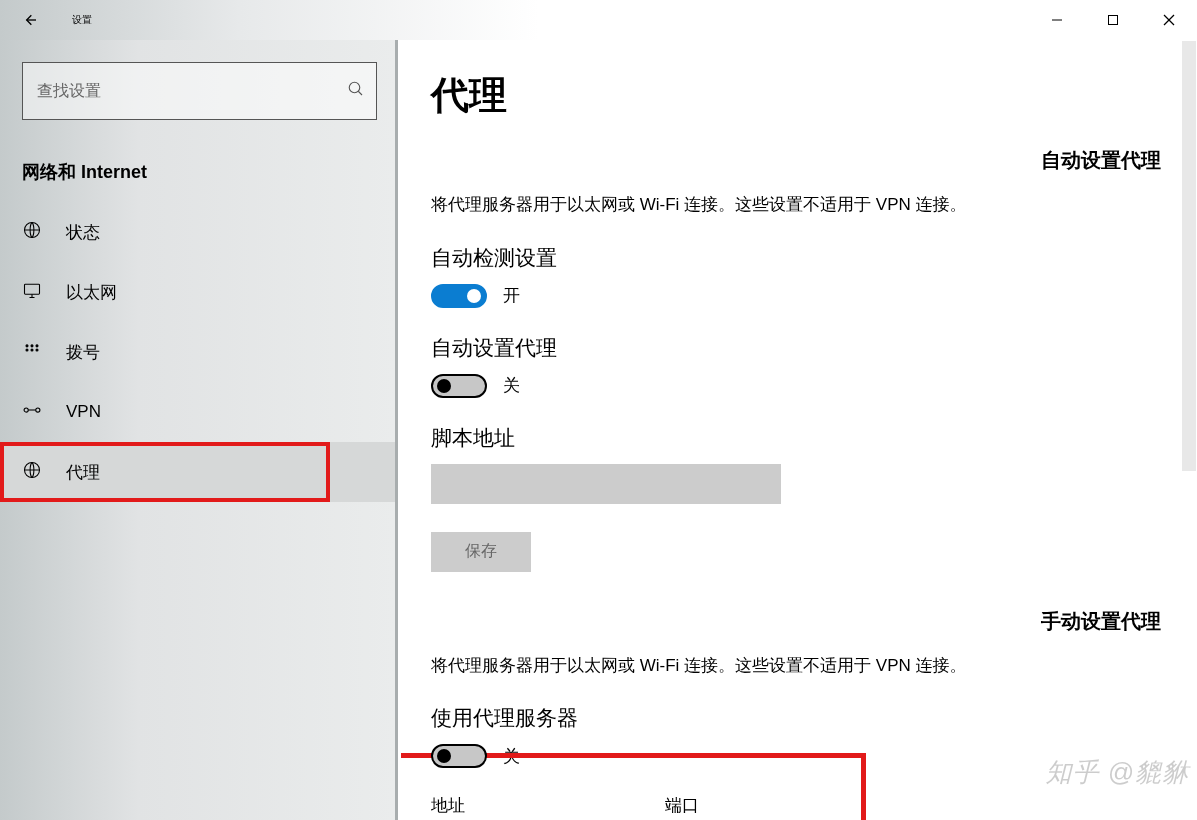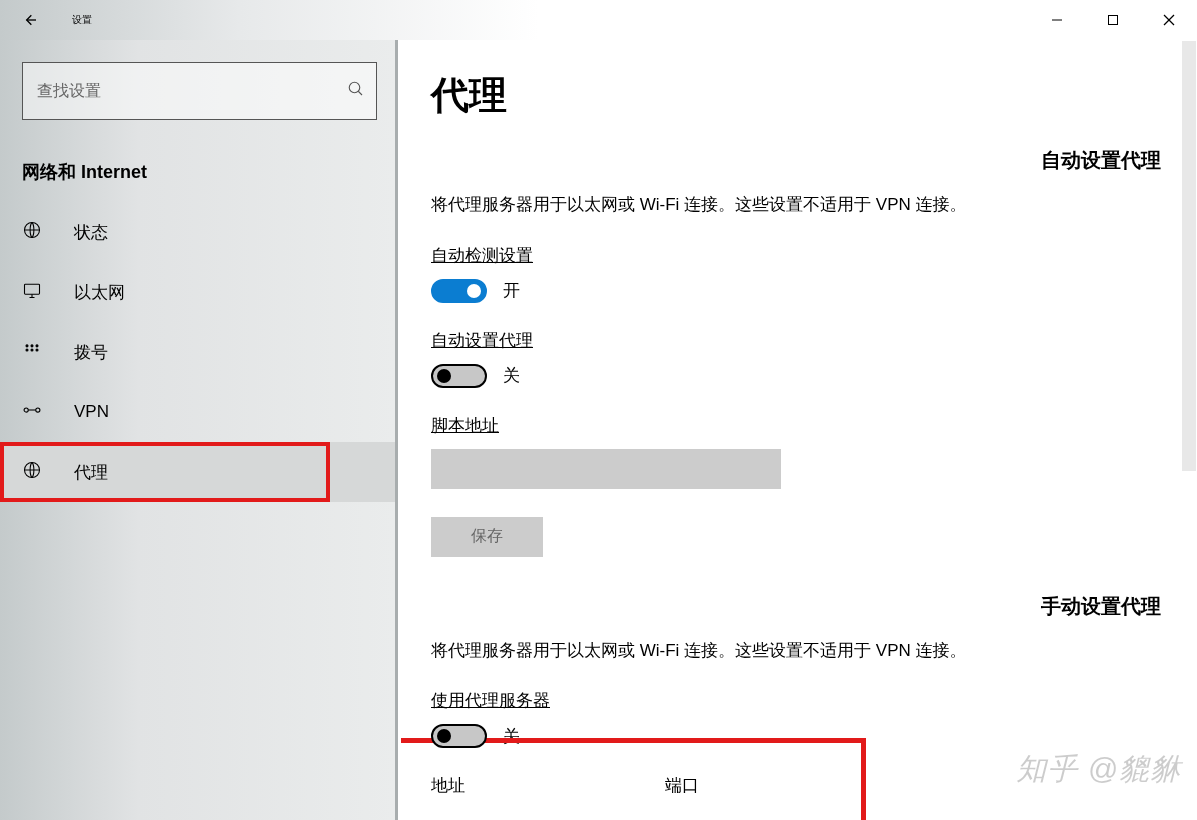--- a/index.html
+++ b/index.html
@@ -31,52 +31,52 @@
 
   .searchwrap { margin:22px 18px 0 22px; position:relative; }
   .searchbox { width:100%; height:58px; border:1px solid #555; background:#ffffff80;
     padding:0 40px 0 14px; font-size:16px; outline:none; }
   .searchbox::placeholder{ color:#666; }
   .searchwrap .sicon { position:absolute; right:12px; top:50%; transform:translateY(-50%); }
   .searchwrap .sicon svg{ width:18px; height:18px; stroke:#555; fill:none; stroke-width:1.5; }
 
   .group-header{ font-size:18px; font-weight:600; margin:40px 0 18px 22px; }
 
-  .nav-item{ display:flex; align-items:center; height:60px; padding-left:22px; gap:32px; font-size:17px; position:relative;}
+  .nav-item{ display:flex; align-items:center; height:60px; padding-left:22px; gap:24px; font-size:17px; position:relative;}
   .nav-item.selected::after{ content:""; position:absolute; inset:0; border:4px solid #e21a1a; pointer-events:none; left:0; right:65px;}
   .nav-item.selected{ background:#d6d8d8; }
 
   
   .content { position:absolute; top:40px; left:401px; right:0; bottom:0; overflow:hidden; padding-top:30px;}
   .scroll-indicator{ position:absolute; top:1px; right:1px; width:14px; height:430px; background:#e8e8e8; }
   .content-inner{ padding-left:30px; max-width:760px; }
   h1.page-title{ font-size:38px; font-weight:600; margin-bottom:26px; }
   h2.sect-title{ font-size:20px; font-weight:600; margin-bottom:18px;text-align:right; }
   p.desc{ font-size:17px; line-height:1.5; margin-bottom:26px; }
-  .lbl{ font-size:17px; margin-bottom:12px;text-decoration:underline; }
+  .lbl{ font-size:21px; margin-bottom:12px; }
   .toggle-row{ display:flex; align-items:center; gap:16px; margin-bottom:26px; }
   .toggle{ width:56px; height:24px; border-radius:12px; position:relative; border:2px solid #000;}
   .toggle .knob{ width:14px; height:14px; border-radius:50%; position:absolute; top:3px; }
   .toggle.on{ background:#0b7dd1; border-color:#0b7dd1; }
   .toggle.on .knob{ right:4px; background:#fff; }
   .toggle.off{ background:#c7c7c7; }
   .toggle.off .knob{ left:4px; background:#000; }
   .toggle-state{ font-size:17px; }
 
   .txtinput{ width:350px; height:40px; background:#ccc; border:none; padding:0 10px; font-size:16px; margin-bottom:28px;}
-  .savebtn{ width:112px; height:40px; background:#ccc; border:none; font-size:16px; color:#666; margin-bottom:36px;}
+  .savebtn{ width:100px; height:40px; background:#ccc; border:none; font-size:16px; color:#666; margin-bottom:36px;}
 
   .manual-wrap{ position:relative; }
   .highlight-box{ position:absolute; border:5px solid #e21a1a; pointer-events:none; left:-35px; width:470px; top:49px; height:100px; }
 
   .twofields{ display:flex; gap:60px; margin-top:18px;}
   .twofields .f{ font-size:17px; }
 
   
-  .watermark{ position:absolute; right:16px; bottom:30px; font-size:30px; color:rgba(0,0,0,0.2); font-weight:500; letter-spacing:1px; pointer-events:none; font-style:italic;}
+  .watermark{ position:absolute; right:8px; bottom:30px; font-size:26px; color:rgba(0,0,0,0.2); font-weight:500; letter-spacing:1px; pointer-events:none; font-style:italic;}
 </style>
 </head>
 <body>
 
 <div class="titlebar">
   <div class="back">
     <svg viewBox="0 0 24 24">
         <path d="M14 5l-7 7 7 7" fill="none" stroke-width="2"></path>
         <path d="M7 12h14" fill="none" stroke-width="2"></path>
       </svg>

